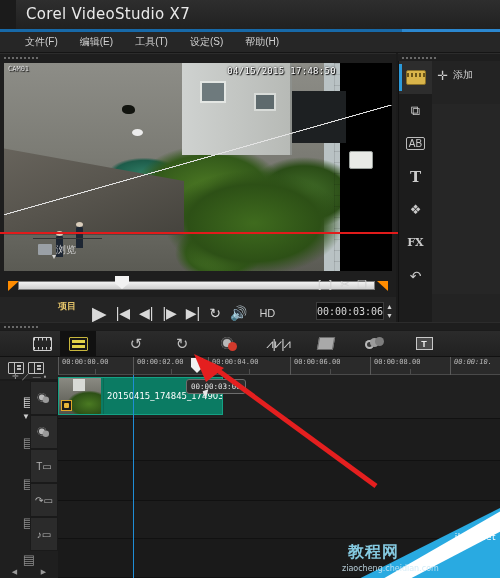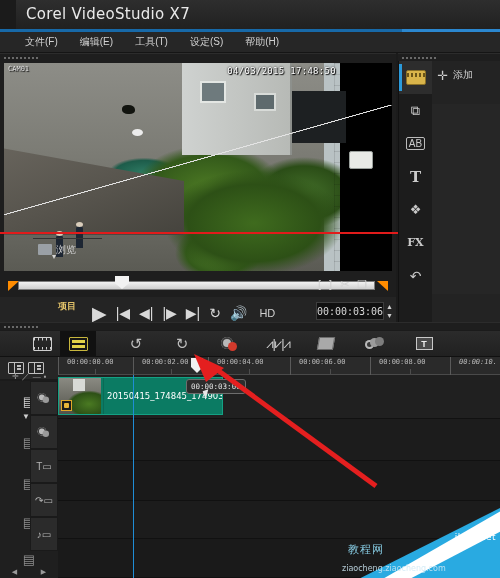--- a/index.html
+++ b/index.html
@@ -271,21 +271,21 @@
     position:absolute; left:0; top:371px; width:58px; height:10px;
     display:flex; align-items:center; gap:3px; padding-left:12px; color:#9e9e9e; font-size:8px;
   }
   #ruler{
     position:absolute; left:58px; top:357px; width:442px; height:18px;
     background:#2a2a2a; border-bottom:1px solid #4a4a4a;
   }
   .tick{
     position:absolute; top:0; height:18px; border-left:1px solid #5a5a5a;
     font-family:"DejaVu Sans Mono","Liberation Mono",monospace;
-    font-size:7px; color:#b9b9b9; padding-left:8px; padding-top:1px; white-space:nowrap;
+    font-size:7px; color:#b9b9b9; padding-left:3px; padding-top:1px; white-space:nowrap;
   }
   .subtick{ position:absolute; bottom:0; width:1px; height:5px; background:#4d4d4d;}
   #ruler-playhead{
     position:absolute; left:133px; top:1px; width:12px; height:15px;
     background:#f0f0f0; clip-path:polygon(0 0,100% 0,100% 60%,50% 100%,0 60%);
     z-index:6;
   }
 
   
   #tl-left{
@@ -377,21 +377,21 @@
   #wm-white{
     position:absolute; left:0; top:0; width:170px; height:70px;
     background:#ffffff;
     clip-path:polygon(32% 100%, 100% 5%, 100% 34%, 48% 100%);
   }
   #wm-url{
     position:absolute; right:4px; top:24px; color:#ffffff; font-size:9px;
     font-family:"DejaVu Sans","Liberation Sans",sans-serif; letter-spacing:.5px;
   }
   #wm-cn{
-    position:absolute; left:18px; top:34px; color:#8fd9f2; font-size:11px; font-weight:normal;
+    position:absolute; left:18px; top:34px; color:#8fd9f2; font-size:16px; font-weight:bold;
     letter-spacing:1px; opacity:.92;
     font-family:"DejaVu Sans","Liberation Sans",sans-serif;
   }
   #wm-domain{
     position:absolute; left:12px; top:56px; color:#cfe9f5; font-size:8px; opacity:.85;
     font-family:"DejaVu Sans","Liberation Sans",sans-serif;
   }
 </style>
 </head>
 <body>
@@ -423,21 +423,21 @@
       <div id="vf-win2"></div>
       <div id="vf-dark"></div>
       <div id="vf-ac"></div>
       <div id="vf-wall"></div>
       <div id="vf-wire"></div>
       <div id="vf-dog"></div>
       <div id="vf-cat"></div>
       <div class="vf-person" style="left:52px;top:172px;"></div>
       <div class="vf-person" style="left:72px;top:163px;"></div>
       <div id="vf-label">CAM01</div>
-      <div id="vf-timestamp">04/03/2015 17:48:50</div>
+      <div id="vf-timestamp">04/15/2015 17:48:50</div>
     </div>
   </div>
 
   <div id="scrub-row">
     <div id="tri-left" class="tri"></div>
     <div id="tri-right" class="tri"></div>
     <div id="scrub-track">
       <div id="playhead-marker"></div>
     </div>
   </div>
@@ -661,14 +661,14 @@
 <svg id="red-arrow" viewBox="0 0 220 140">
   <line x1="196" y1="134" x2="32" y2="14" stroke="#e41f1f" stroke-width="5"></line>
   <polygon points="14,2 44,16 26,30" fill="#e41f1f"></polygon>
 </svg>
 
 <div id="watermark">
   <div id="wm-shape"></div>
   <div id="wm-white"></div>
   <div id="wm-url">jb51.net</div>
   <div id="wm-cn">教程网</div>
-  <div id="wm-domain">ziaocheng.ziaocheng.com</div>
+  <div id="wm-domain">ziaocheng.cheidian.com</div>
 </div>
 
 </body></html>

